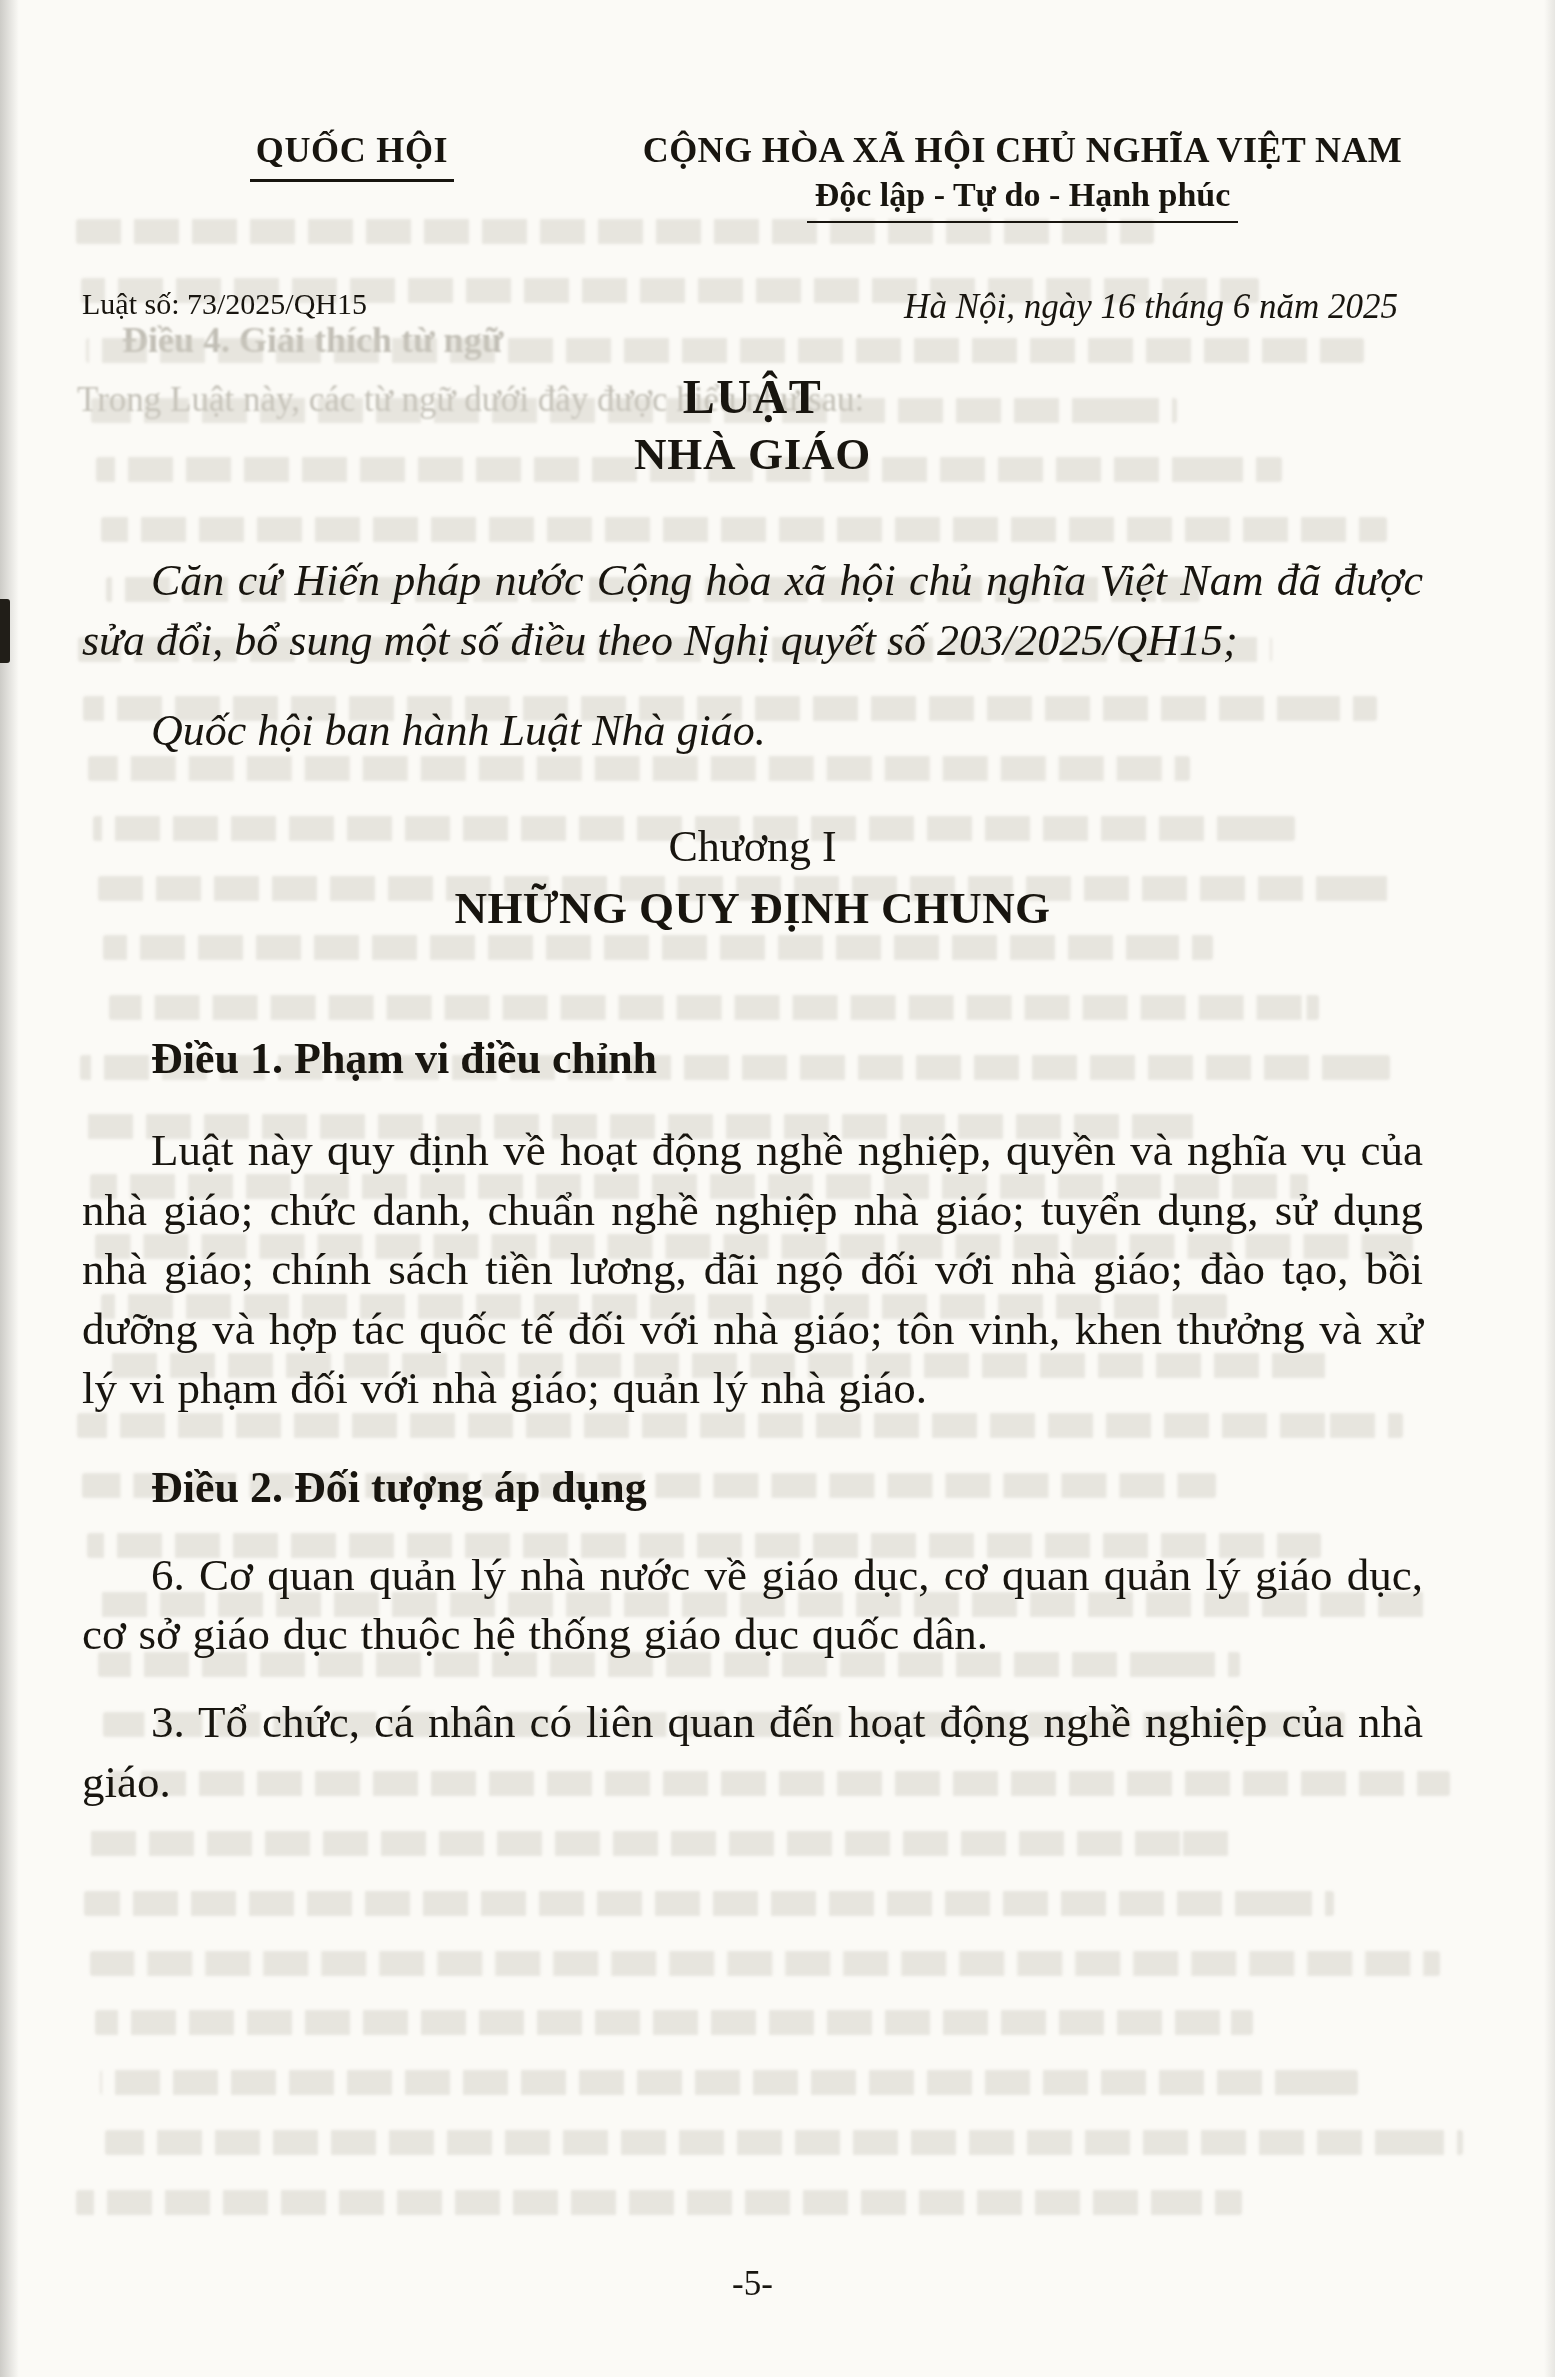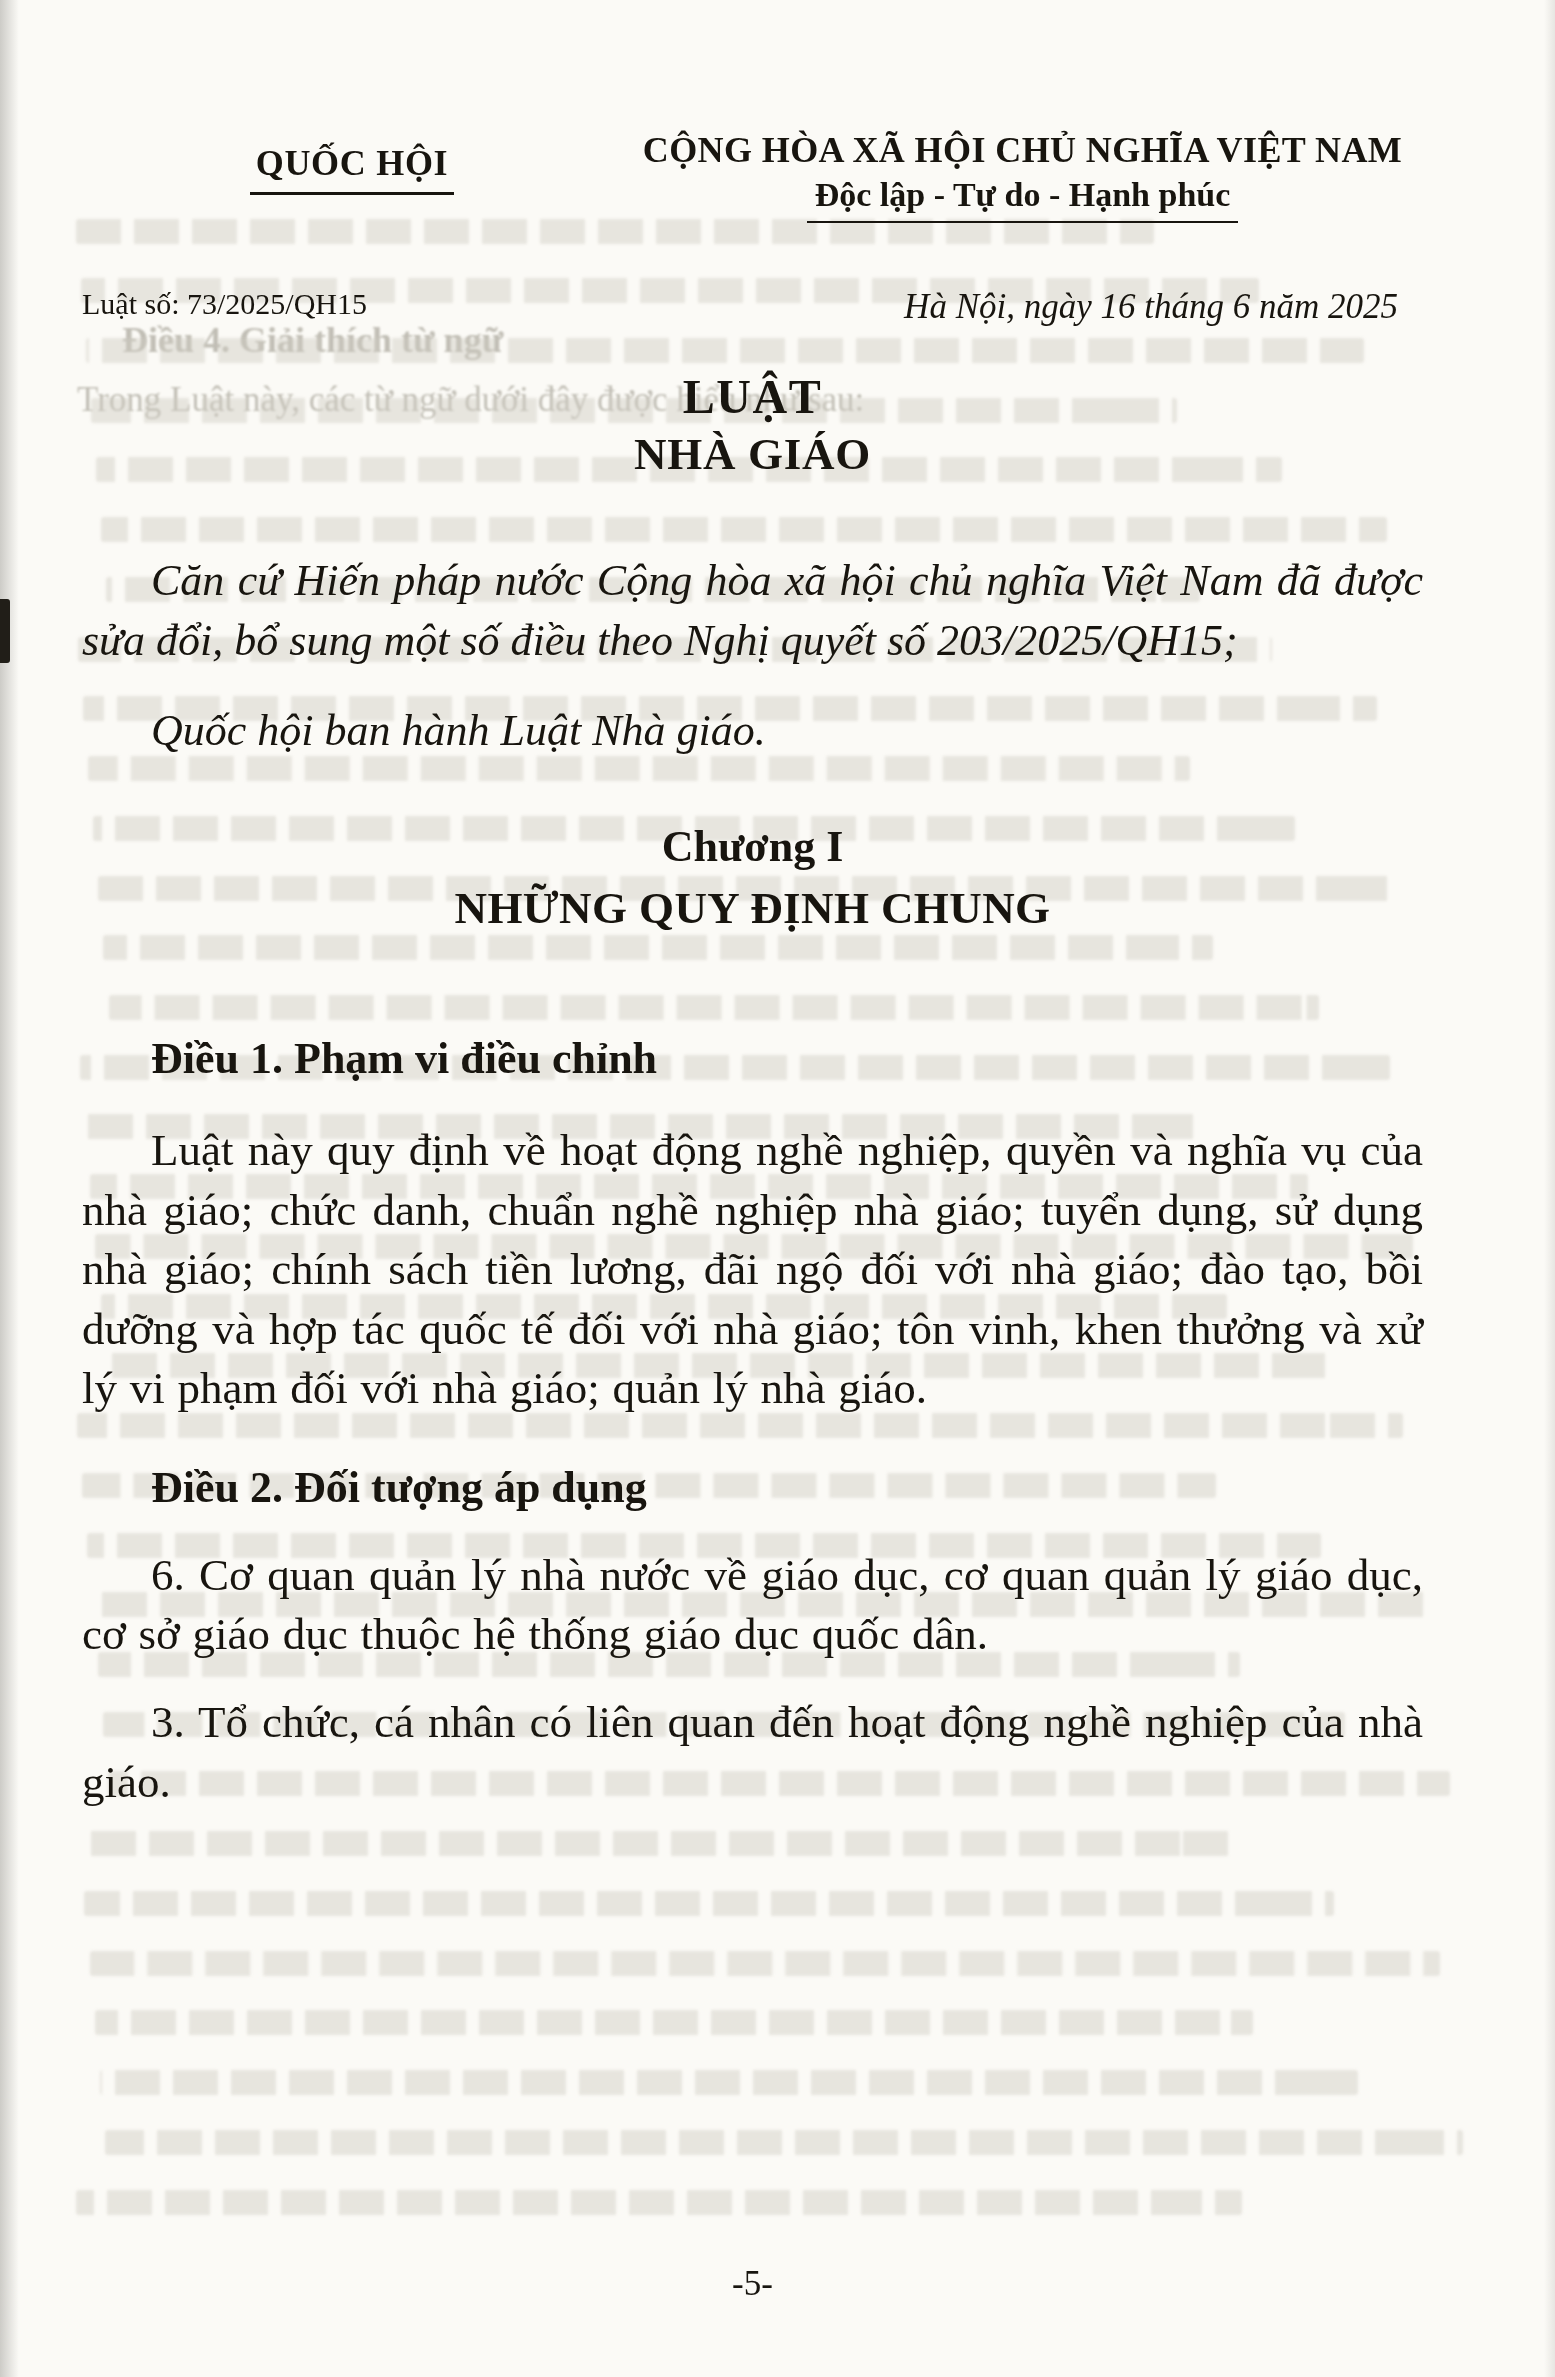--- a/index.html
+++ b/index.html
@@ -45,21 +45,21 @@
   }
   .ghost-frag.bold { font-weight: bold; }
 
   
   .content { position: relative; z-index: 2; padding: 131px 133px 0 82px; }
 
   .hdr { display: flex; align-items: flex-start; }
   .hdr-left { width: 540px; text-align: center; }
   .org {
     display: inline-block; font-weight: bold; font-size: 36px; line-height: 1.1;
-    padding: 0 5.8px 8.7px 5.8px; border-bottom: 3.6px solid #18150f; letter-spacing: 0.7px; margin-top: 13px;
+    padding: 0 5.8px 8.7px 5.8px; border-bottom: 3.6px solid #18150f; letter-spacing: 0.7px;
   }
   .hdr-right { flex: 1; text-align: center; }
   .country { font-weight: bold; font-size: 36px; line-height: 1.1; letter-spacing: 0.4px; }
   .motto {
     display: inline-block; font-weight: bold; font-size: 34px; line-height: 1.15;
     margin-top: 4.4px; padding: 0 7.3px 7.3px 7.3px; border-bottom: 2.9px solid #18150f;
   }
 
   .hdr-row2 { display: flex; justify-content: space-between; margin-top: 64px; }
   .law-no { font-size: 30px; }
@@ -69,21 +69,21 @@
   .doc-title .t1 { font-weight: bold; font-size: 48px; line-height: 1.15; letter-spacing: 1.5px; }
   .doc-title .t2 { font-weight: bold; font-size: 45px; line-height: 1.15; margin-top: 4.4px; letter-spacing: 0.7px; }
 
   .preamble-p {
     margin-top: 70px; font-style: italic; font-size: 44px; line-height: 1.36;
     text-align: justify; text-indent: 69px;
   }
   .preamble-p.enact { margin-top: 31px; }
 
   .chapter { text-align: center; margin-top: 60px; }
-  .chapter-no { font-weight: bold; font-size: 44px; line-height: 1.2; }
+  .chapter-no { font-weight: normal; font-size: 44px; line-height: 1.2; }
   .chapter-title { font-weight: bold; font-size: 45px; line-height: 1.2; margin-top: 7.3px; letter-spacing: 0.4px; }
 
   .article-heading {
     margin-top: 95px; font-weight: bold; font-size: 44px; line-height: 1.3; text-indent: 69px;
   }
   .article-heading.second { margin-top: 41px; }
   .body-p {
     margin-top: 34px; font-size: 45px; line-height: 1.32;
     text-align: justify; text-indent: 69px; word-spacing: 1.5px;
   }

